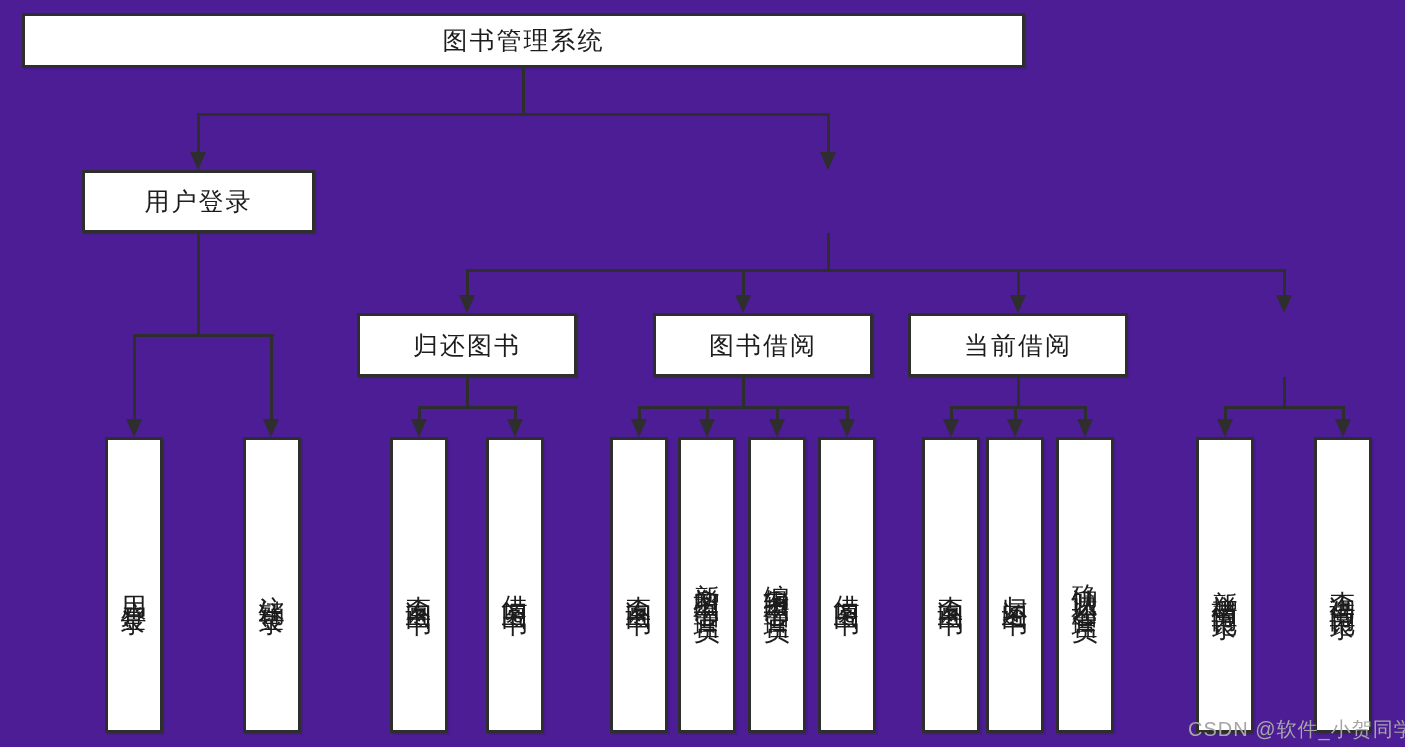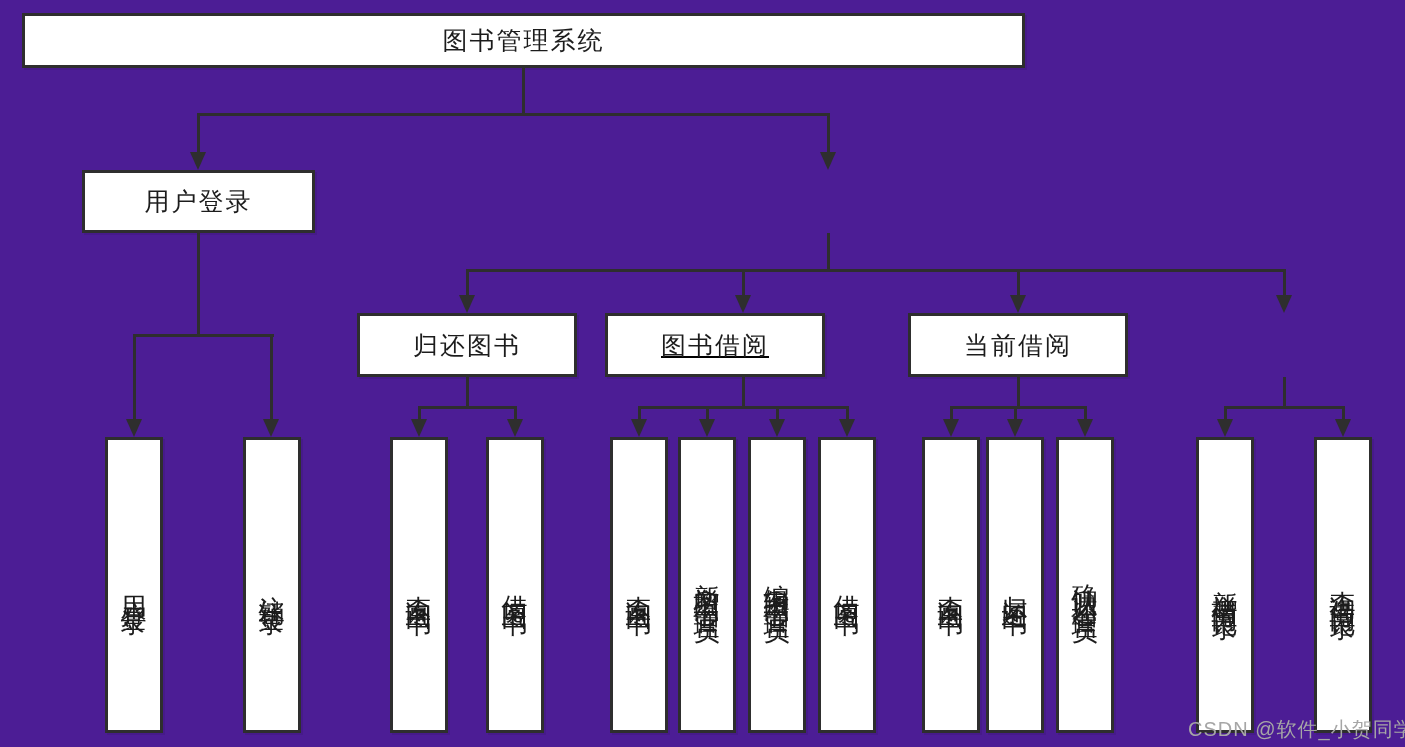--- a/index.html
+++ b/index.html
@@ -46,21 +46,21 @@
     <span class="lbl">图书管理系统</span>
   </div>
 
   <div class="box l2" style="left:82px;width:233px;">
     <span class="lbl">用户登录</span>
   </div>
 
   <div class="box l3" style="left:357px;">
     <span class="lbl">归还图书</span>
   </div>
-  <div class="box l3" style="left:605px;text-decoration:underline;">
+  <div class="box l3" style="left:653px;">
     <span class="lbl">图书借阅</span>
   </div>
   <div class="box l3" style="left:908px;font-family:Liberation Serif, serif;">
     <span class="lbl">当前借阅</span>
   </div>
 
   <div class="box leaf" style="left:105px;">
     <span class="vtext">用户登录</span>
   </div>
   <div class="box leaf" style="left:243px;">

